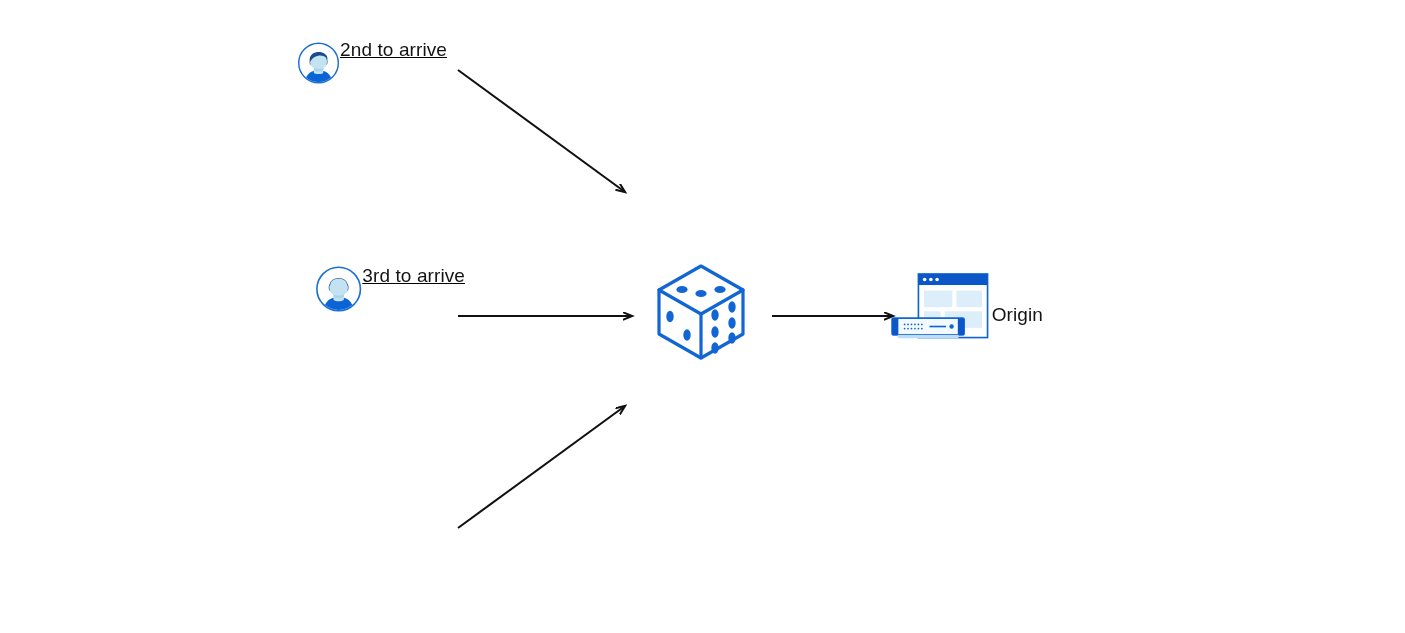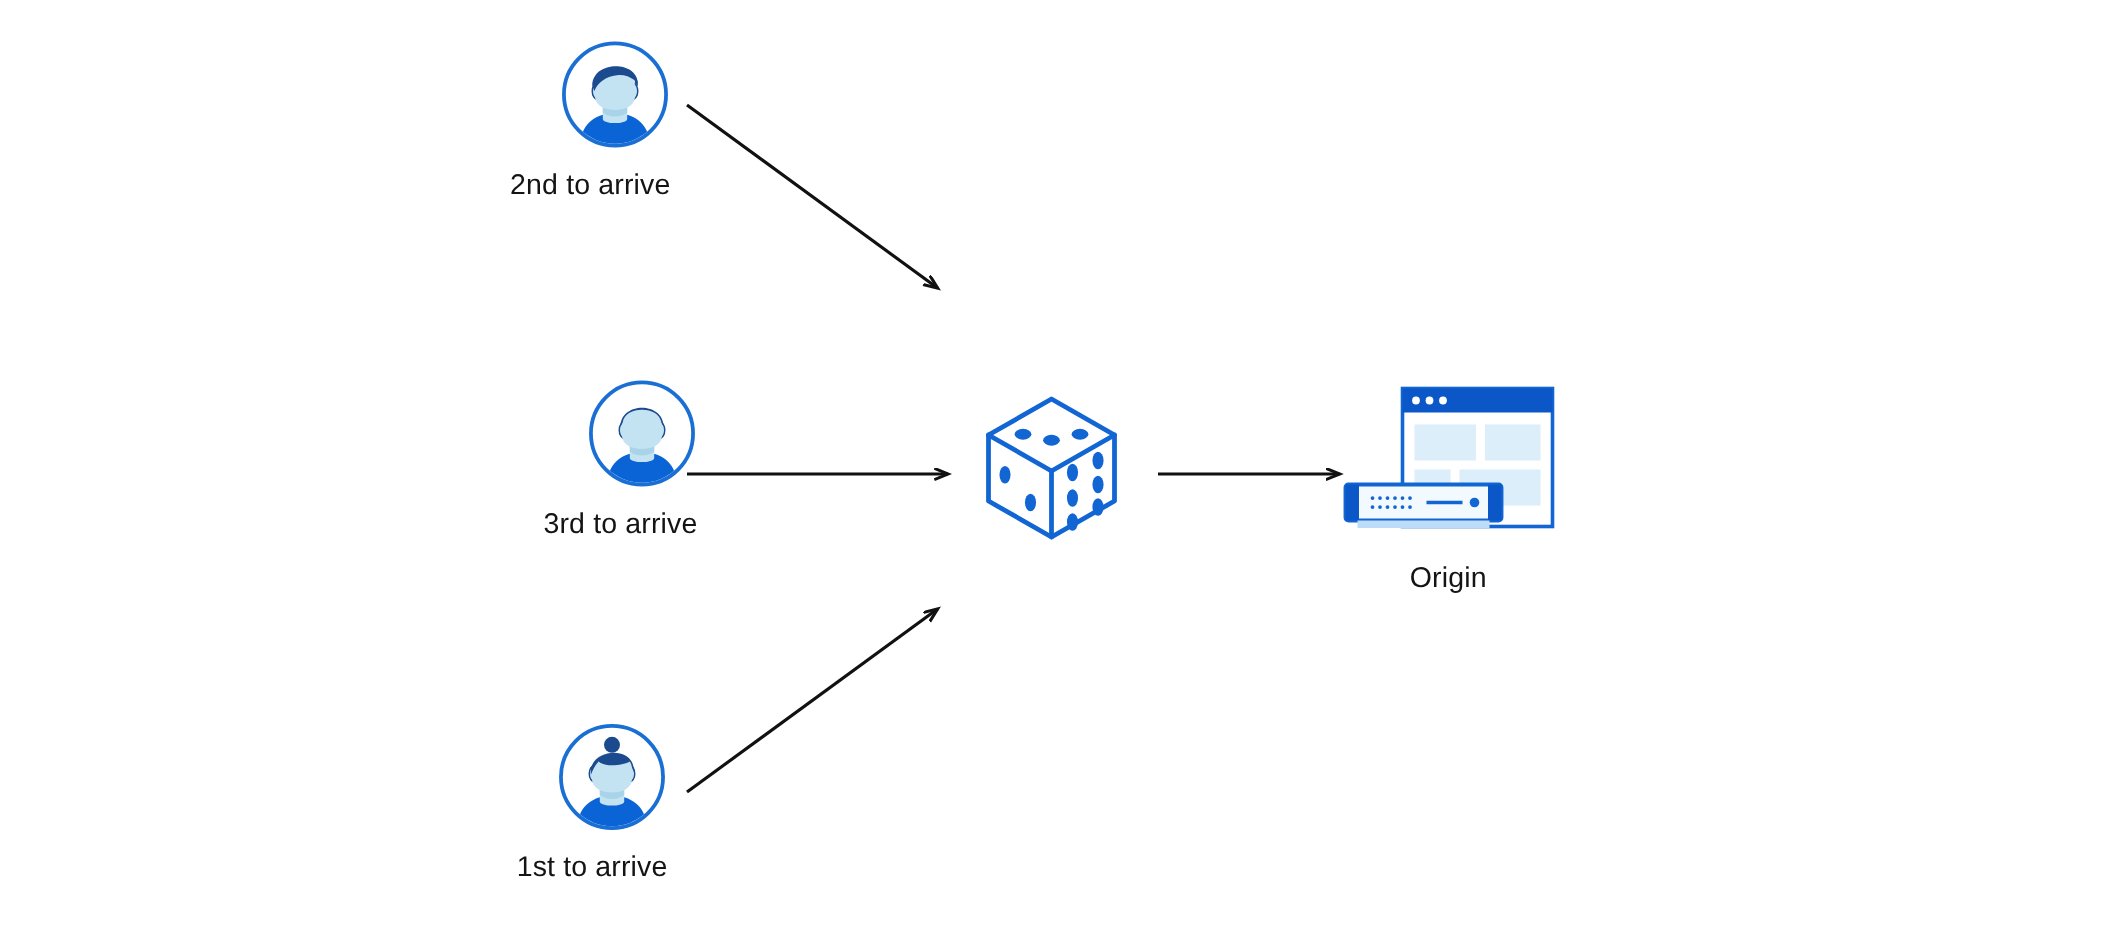--- a/index.html
+++ b/index.html
@@ -18,22 +18,23 @@
     height: 633px;
     background: #ffffff;
     overflow: hidden;
   }
 
   
   .client-node {
     position: absolute;
     width: 150px;
     display: flex;
-    flex-direction: column;
-    align-items: flex-end;
+    flex-direction: row;
+    align-items: flex-start;
+    text-decoration: underline;
   }
   .avatar {
     width: 74px;
     height: 74px;
     display: block;
   }
   .node-label {
     margin-top: 12px;
     font-size: 19px;
     line-height: 24px;
@@ -53,21 +54,21 @@
   }
   #dice-node svg { display: block; }
 
   
   #origin-node {
     position: absolute;
     left: 888px;
     top: 255px;
     width: 155px;
     display: flex;
-    flex-direction: column;
+    flex-direction: row;
     align-items: center;
   }
   .origin-art {
     width: 150px;
     height: 105px;
     display: block;
   }
   #origin-node .node-label { margin-top: 14px; }
 
   
@@ -133,39 +134,20 @@
         <path d="M39 66 C43 71 57 71 61 66 L61 60 H39 Z" fill="#a9d3e8"></path>
         <ellipse cx="34.5" cy="47" rx="5" ry="7.6" fill="#c3e2f2" stroke="#1b4a8f" stroke-width="1.3"></ellipse>
         <ellipse cx="65.5" cy="47" rx="5" ry="7.6" fill="#c3e2f2" stroke="#1b4a8f" stroke-width="1.3"></ellipse>
         <path d="M32 42 C32 24 68 24 68 42 L68 52 C68 68 32 68 32 52 Z" fill="#c3e2f2"></path>
         <path d="M30.5 44 C30.5 21 69.5 21 69.5 44 L67.5 40 C66 32 58 28.5 50 28.5 C42 28.5 34 32 32.5 40 Z" fill="#1b4a8f"></path>
       </g>
     </svg>
     <div class="node-label">3rd to arrive</div>
   </div>
 
-  <div class="client-node" id="node-first" style="left:295px; top:481px;">
-    <svg class="avatar" viewBox="0 0 100 100">
-      <circle cx="50" cy="50" r="46" fill="#ffffff" stroke="#1a6fd4" stroke-width="3.4"></circle>
-      <clipPath id="clipC">
-          <circle cx="50" cy="50" r="44.3"></circle>
-        </clipPath>
-      <g clip-path="url(#clipC)">
-        <path d="M18 100 C18 77 32 67 50 67 C68 67 82 77 82 100 Z" fill="#0a64d6"></path>
-        <path d="M39 58 H61 V72 C61 77 39 77 39 72 Z" fill="#c3e2f2"></path>
-        <path d="M39 66 C43 71 57 71 61 66 L61 60 H39 Z" fill="#a9d3e8"></path>
-        <circle cx="50" cy="21" r="7.2" fill="#1b4a8f"></circle>
-        <ellipse cx="34.5" cy="47" rx="5" ry="7.6" fill="#c3e2f2" stroke="#1b4a8f" stroke-width="1.3"></ellipse>
-        <ellipse cx="65.5" cy="47" rx="5" ry="7.6" fill="#c3e2f2" stroke="#1b4a8f" stroke-width="1.3"></ellipse>
-        <path d="M32 42 C32 24 68 24 68 42 L68 52 C68 68 32 68 32 52 Z" fill="#c3e2f2"></path>
-        <path d="M31 48 C27.5 24 72 20 69.5 46 C69.5 46 67.5 38 66 36 C62 39 44 42 38 36 C35 39 32.5 44 31 48 Z" fill="#1b4a8f"></path>
-      </g>
-    </svg>
-    <div class="node-label">1st to arrive</div>
-  </div>
 
   <div id="dice-node">
     <svg viewBox="0 0 96 100" width="96" height="100">
       <g fill="none" stroke="#1266d3" stroke-width="3.2" stroke-linejoin="round" stroke-linecap="round">
         <path d="M48 4 L90 28 L90 72 L48 96 L6 72 L6 28 Z"></path>
         <path d="M6 28 L48 52 L90 28"></path>
         <path d="M48 52 L48 96"></path>
       </g>
       <g fill="#1266d3">
 

